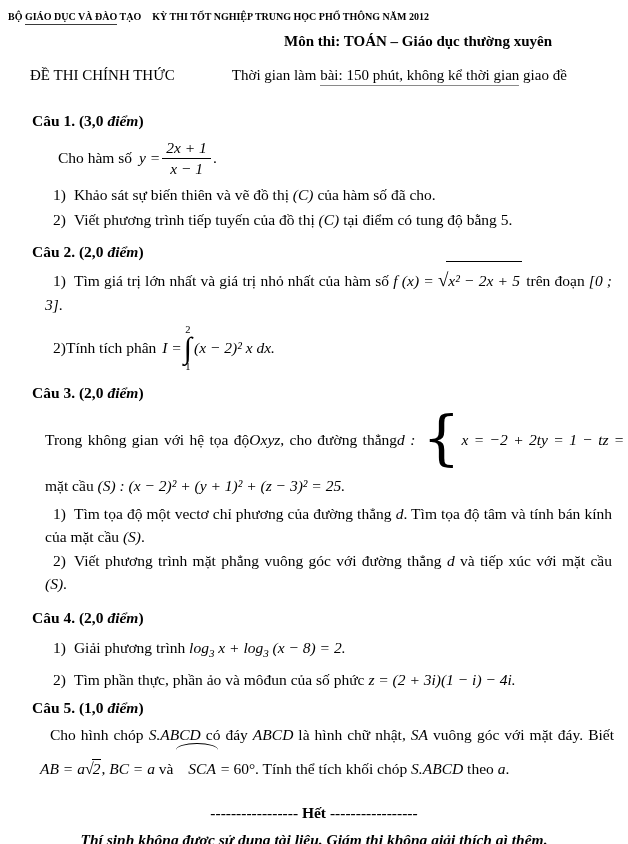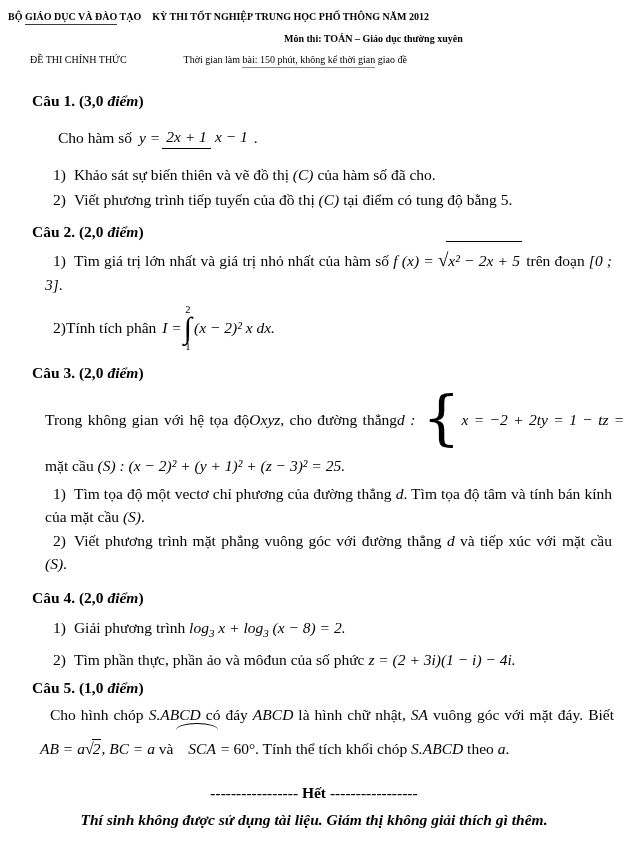--- a/index.html
+++ b/index.html
@@ -8,35 +8,35 @@
     font-family:"Liberation Serif","DejaVu Serif",serif;
     font-size:15.5px;line-height:1.45;position:relative;box-sizing:border-box;
     padding-top:10px;overflow:hidden;
   }
   .m{font-style:italic}
   
   .h1row{display:flex;white-space:nowrap;font-weight:bold;font-size:10px;line-height:1.35}
   .ministry{margin-left:8px}
   .ministry .u{border-bottom:1px solid #3a3a3a;padding-bottom:2px}
   .examtitle{margin-left:11px}
-  .h2row{font-weight:bold;font-size:10px;margin:8px 0 8px 284px;line-height:1.3}
-  .h3row{display:flex;margin-top:8px;font-size:10px;line-height:1.3}
+  .h2row{font-weight:bold;font-size:15px;margin:8px 0 15px 284px;line-height:1.3}
+  .h3row{display:flex;margin-top:8px;font-size:15px;line-height:1.3}
   .official{margin-left:30px}
   .duration{margin-left:57px;white-space:nowrap}
   .duration .u2{border-bottom:1.6px solid #8a8a8a;padding-bottom:2px}
   
   .sh{font-weight:bold;margin:0 0 0 32px}
   .sh .pi{font-style:italic}
   .item{margin:3px 16px 0 45px;text-align:justify;text-indent:8px}
   .item .no{padding-right:8px}
   .para{margin:2px 16px 0 45px;text-align:justify;text-indent:10px}
   
   .fline{display:flex;align-items:center;margin:3px 0 3px 58px;height:46px}
   .fline .gap{width:7px}
-  .frac{display:inline-flex;text-align:center;margin:0 2px;line-height:1.25}
+  .frac{display:inline-flex;flex-direction:column;text-align:center;margin:0 2px;line-height:1.25}
   .frac .num{border-bottom:1.3px solid #000;padding:0 4px 1px}
   .frac .den{padding:0 4px}
   
   .sqrt{white-space:nowrap}
   .sqrt .rad{font-size:19px;font-style:normal}
   .sqrt .arg{border-top:1.3px solid #000;padding:10px 2px;margin-left:-2px}
   .sqrt-sm .rad{font-size:16px}
   .sqrt-sm .arg{border-top:1.2px solid #000;padding:0 1px;margin-left:-2px}
   
   .c2i2{display:flex;align-items:center;margin:3px 16px 0 53px;height:58px}

